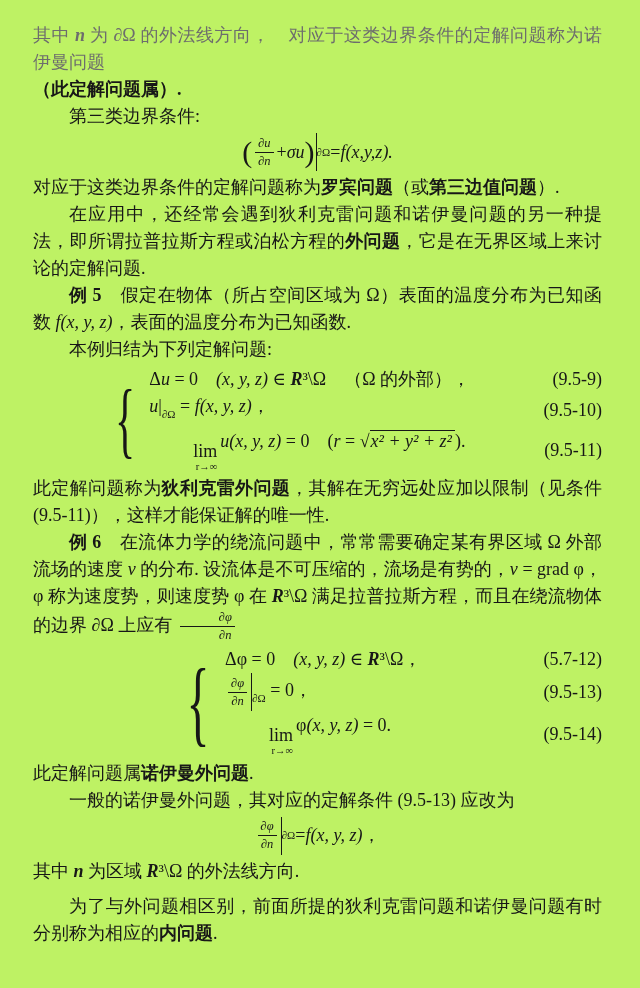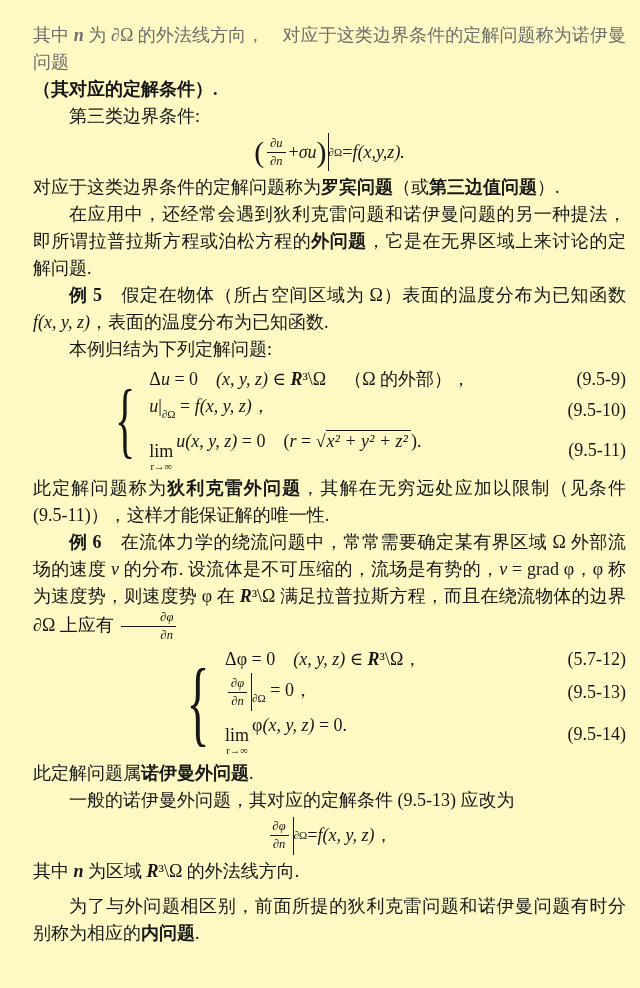--- a/index.html
+++ b/index.html
@@ -1,42 +1,42 @@
 <!DOCTYPE html>
 <html><head>
 <meta charset="utf-8">
 <style>
   html,body{margin:0;padding:0;background:#e9e9e5;}
   .page{
     position:relative;width:640px;height:988px;margin:0 auto;
-    background:#fef9c3;color:#171717;
+    background:#bef264;color:#171717;
     font-family:"Liberation Serif","DejaVu Serif",serif;
     font-size:18px;line-height:27px;
-    box-sizing:border-box;padding:22px 14px 0 33px;overflow:hidden;
+    box-sizing:border-box;padding:22px 38px 0 33px;overflow:hidden;
   }
   p{margin:0;text-align:justify;}
   .ind{text-indent:2em;}
   .faded{color:#6d6d6d;}
   .gap-top{margin-top:8px;}
 
   
   .sb{font-weight:bold;}
   .si{font-style:italic;}
   .sbi{font-weight:bold;font-style:italic;}
   .ssub{font-size:11px;vertical-align:-6px;letter-spacing:0;}
   .sbig{font-size:30px;font-weight:400;vertical-align:middle;line-height:1;}
 
   .frac{display:inline-flex;flex-direction:column;align-items:center;
         font-size:12.5px;line-height:1.2;vertical-align:middle;
         font-style:italic;margin:0 3px;}
   .fn{border-bottom:1.3px solid #171717;padding:0 3px 1px;}
   .fd{padding-top:1px;}
 
-  .lim{display:inline-flex;flex-direction:column;align-items:center;
-       line-height:1;vertical-align:-0.55em;margin-right:3px;}
+  .lim{display:inline-flex;flex-direction:column;align-items:flex-end;
+       line-height:1;vertical-align:-0.55em;margin-right:3px;margin-left:44px;}
   .lb{font-size:10.5px;margin-top:2px;}
 
   .sqrt{white-space:nowrap;}
   .rad{border-top:1.3px solid #171717;font-style:italic;padding:0 3px 0 1px;}
 
   .vbar{display:inline-block;width:0;border-left:1.4px solid #171717;
         height:2.1em;vertical-align:middle;margin-left:1px;}
 
   
   .eq-center{display:flex;justify-content:center;align-items:center;
@@ -58,21 +58,21 @@
   .heading{text-align:center;font-weight:bold;font-size:24px;line-height:28px;
            margin:7px 0 6px 0;letter-spacing:1px;text-indent:0;}
   .heading .hn{margin-right:14px;letter-spacing:0;}
 </style>
 </head>
 <body>
 
 <div class="page">
 
   <p class="faded"><span>其中 </span><span class="sbi">n</span><span> 为 ∂Ω 的外法线方向，　对应于这类边界条件的定解问题称为诺伊曼问题</span></p>
-  <p><span class="sb">（其对应的定解条件）.</span></p>
+  <p><span class="sb">（此定解问题属）.</span></p>
 
   <p class="ind"><span>第三类边界条件:</span></p>
 
   <div class="eq-center">
       <span class="sbig">(</span>
       <span class="frac">
         <span class="fn">∂u</span>
         <span class="fd">∂n</span>
       </span>
       <span> + </span>

